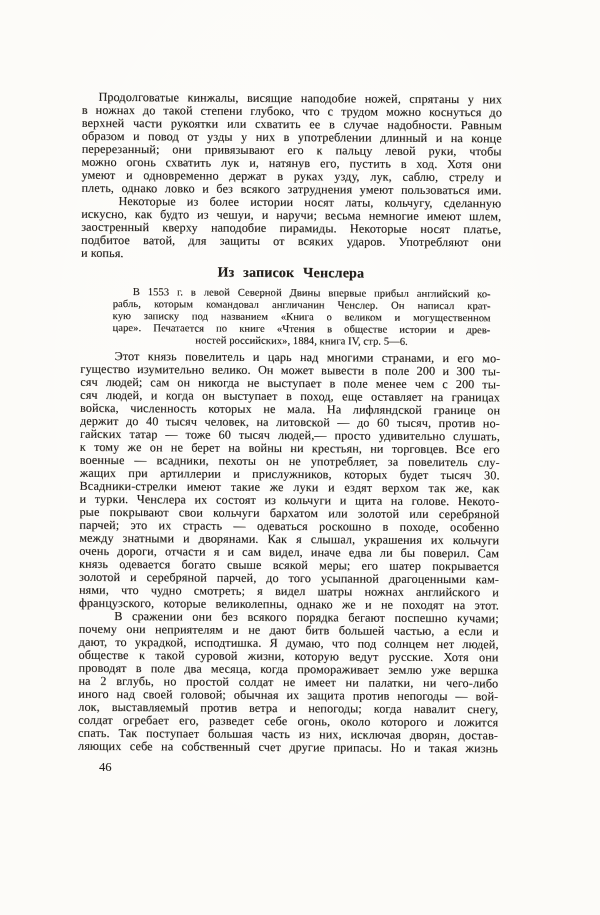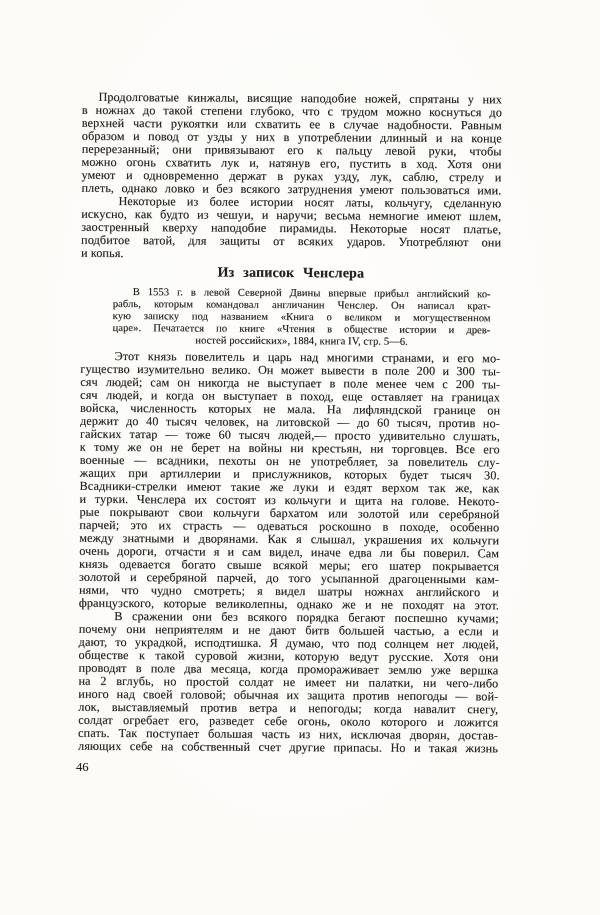--- a/index.html
+++ b/index.html
@@ -31,21 +31,21 @@
 
   .note { margin:0 10px 4px 32px; }
   .note .line { height:12px; line-height:12px; font-size:10.6px; letter-spacing:.05px; }
 
   .heading {
     text-align:center; font-weight:bold;
     font-size:14px; line-height:16px; margin:4px 0 6px;
     word-spacing:5px; letter-spacing:.2px;
   }
 
-  .page-number { position:absolute; left:76px; top:760px; font-size:12.5px; }
+  .page-number { position:absolute; left:99px; top:760px; font-size:12.5px; }
 </style>
 </head>
 <body>
 
 <div class="page ink">
   <div class="text-column">
       <div class="paragraph">
         <div class="line justify"><span style="flex: 0 0 8px;"></span><span>Продолговатые</span><span>кинжалы,</span><span>висящие</span><span>наподобие</span><span>ножей,</span><span>спрятаны</span><span>у</span><span>них</span></div>
         <div class="line justify"><span>в</span><span>ножнах</span><span>до</span><span>такой</span><span>степени</span><span>глубоко,</span><span>что</span><span>с</span><span>трудом</span><span>можно</span><span>коснуться</span><span>до</span></div>
         <div class="line justify"><span>верхней</span><span>части</span><span>рукоятки</span><span>или</span><span>схватить</span><span>ее</span><span>в</span><span>случае</span><span>надобности.</span><span>Равным</span></div>

